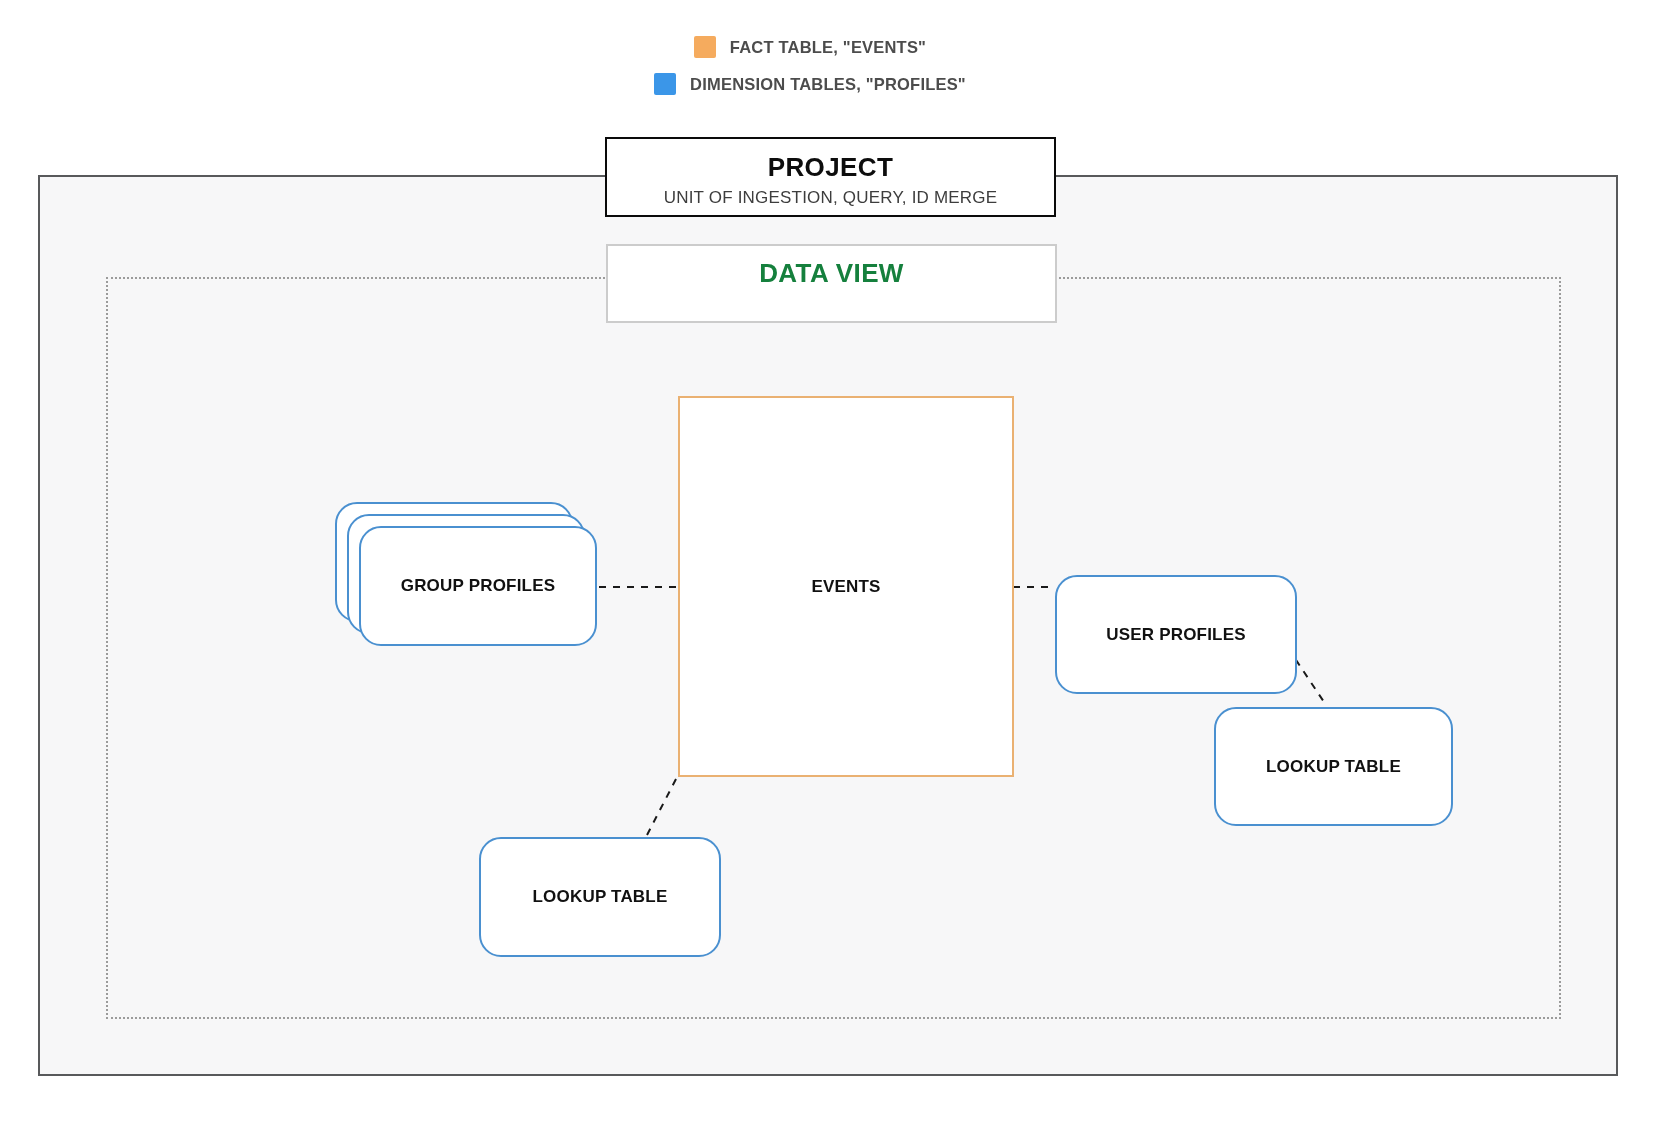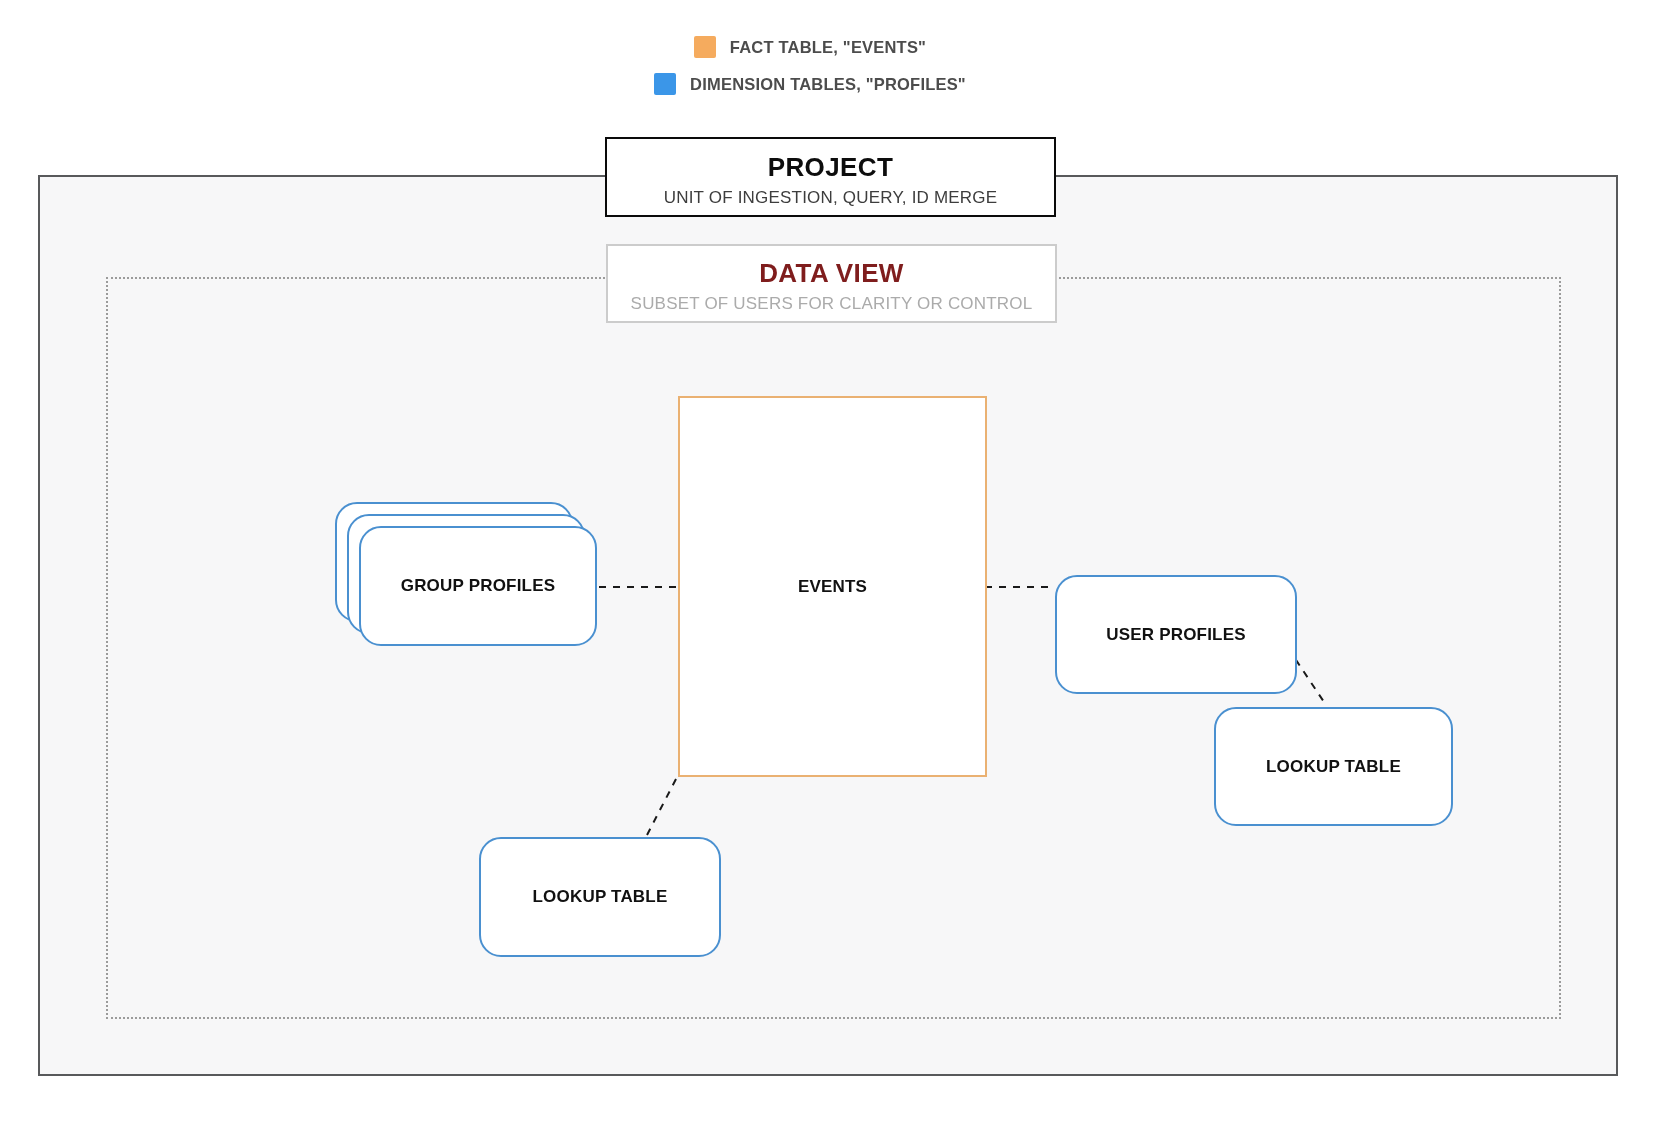--- a/index.html
+++ b/index.html
@@ -91,41 +91,41 @@
     font-weight: bold;
     letter-spacing: 0.4px;
   }
   .title-box .box-subtitle {
     font-size: 17px;
     margin-top: 5px;
     letter-spacing: 0.2px;
   }
   .project-box .box-title { color: #0d0d0d; }
   .project-box .box-subtitle { color: #3d3d3d; }
-  .dataview-box .box-title { color: #7f1d1d; }
+  .dataview-box .box-title { color: #15803d; }
   .dataview-box .box-subtitle { color: #ababab; }
 
   
   .node {
     position: absolute;
     background: #ffffff;
     display: flex;
     align-items: center;
     justify-content: center;
     font-weight: bold;
     font-size: 17px;
     color: #111111;
     letter-spacing: 0.2px;
     z-index: 4;
     box-sizing: border-box;
   }
   .events-node {
     left: 678px;
     top: 396px;
-    width: 309px;
+    width: 336px;
     height: 381px;
     border: 2px solid #eab172;
   }
   .card {
     border: 2px solid #4a90d0;
     border-radius: 22px;
   }
   .card-back { z-index: 3; }
   .group-back-2 { left: 335px; top: 502px; width: 238px; height: 120px; }
   .group-back-1 { left: 347px; top: 514px; width: 238px; height: 120px; }
@@ -169,21 +169,20 @@
 
   <div class="dataview-region"></div>
 
   <div class="title-box project-box">
     <div class="box-title">PROJECT</div>
     <div class="box-subtitle">UNIT OF INGESTION, QUERY, ID MERGE</div>
   </div>
 
   <div class="title-box dataview-box">
     <div class="box-title">DATA VIEW</div>
-    <div class="box-subtitle">SUBSET OF USERS FOR CLARITY OR CONTROL</div>
   </div>
 
   <svg class="connectors" viewBox="0 0 1664 1128" xmlns="http://www.w3.org/2000/svg">
     <line class="dash-line" x1="599" y1="587" x2="676" y2="587"></line>
     <line class="dash-line" x1="971" y1="587" x2="1053" y2="587"></line>
     <line class="dash-line" x1="1288" y1="648" x2="1326" y2="705"></line>
     <line class="dash-line" x1="676" y1="779" x2="647" y2="835"></line>
   </svg>
 
   <div class="node events-node">

